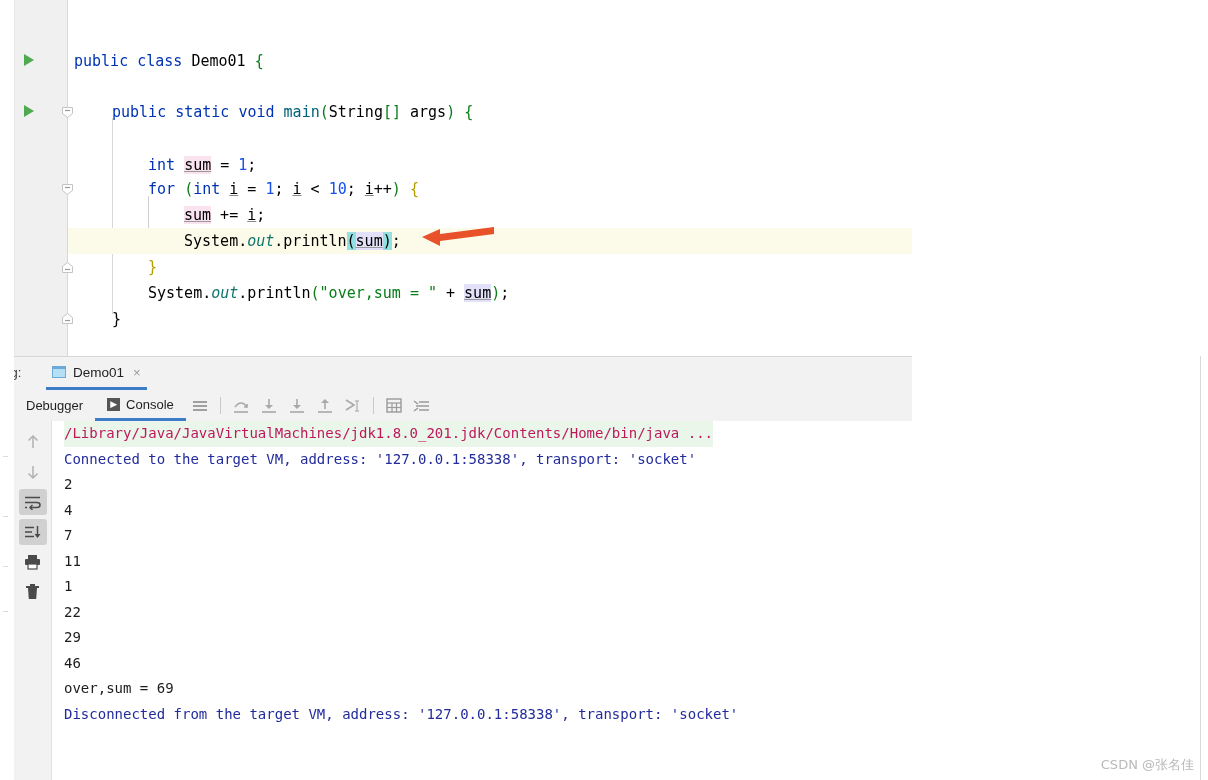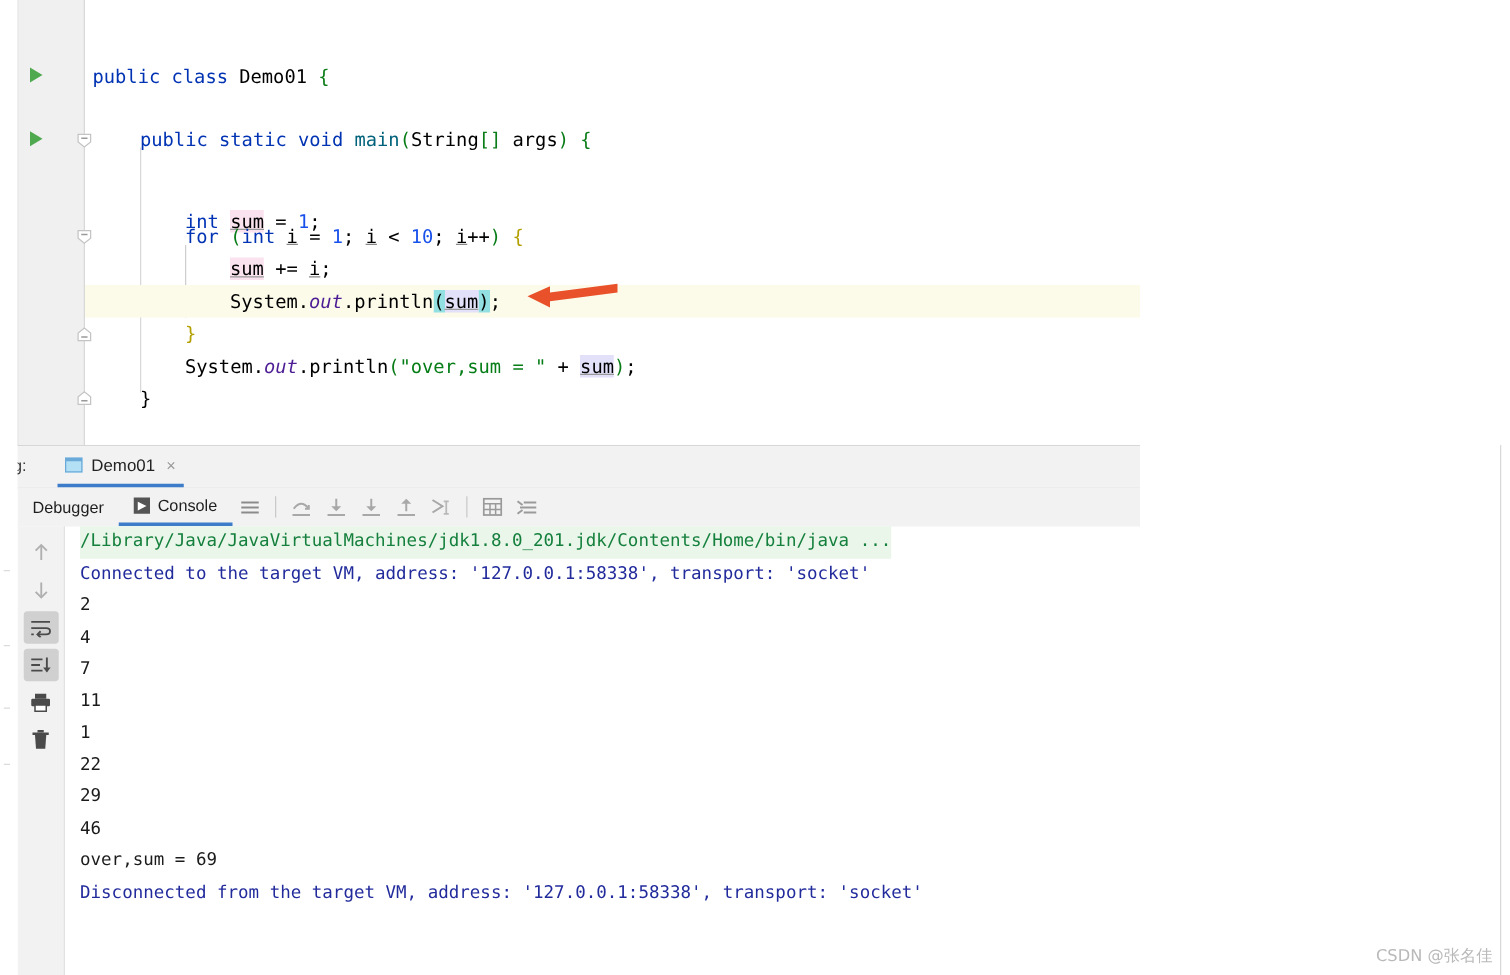--- a/index.html
+++ b/index.html
@@ -93,21 +93,21 @@
   
   .kw   { color: #0033b3; }
   .typ  { color: #000000; }
   .cls  { color: #000000; }
   .meth { color: #00627a; }
   .num  { color: #1750eb; }
   .str  { color: #067d17; }
   .brk  { color: #0a7c18; }
   .yel  { color: #b3a000; }
   .pun  { color: #000000; }
-  .fld  { color: #4c1d95; font-style: italic; }
+  .fld  { color: #0f766e; font-style: italic; }
   .id   { color: #000000; }
   .sum-hl {
     background: #fae3ee;
     text-decoration: underline;
     text-decoration-color: #999;
   }
   .sum-hl2 {
     background: #e3e0fa;
     text-decoration: underline;
     text-decoration-color: #999;
@@ -265,21 +265,21 @@
     font-family: "DejaVu Sans Mono", "Liberation Mono", monospace;
     font-size: 14px;
     padding-left: 12px;
     box-sizing: border-box;
   }
   .out-line {
     height: 25.5px;
     line-height: 25.5px;
     white-space: pre;
   }
-  .out-cmd   { color: #15803d; background: #eaf6ea; display: inline-block; }
+  .out-cmd   { color: #be185d; background: #eaf6ea; display: inline-block; }
   .out-info  { color: #222b9c; }
   .out-plain { color: #1b1b1b; }
 
   
   #left-strip {
     position: absolute;
     left: 0; top: 356px;
     width: 14px; height: 424px;
     background: #ffffff;
     z-index: 16;
@@ -373,21 +373,21 @@
           </g>
         </svg>
       </div>
     </div>
 
   <div id="code-area">
     <div class="indent-guide" style="left:44px; top:118px; height:196px;"></div>
     <div class="indent-guide active" style="left:80px; top:196px; height:58px;"></div>
   <div class="code-line" style="top: 48px;"><span style="display: inline-block; width: 6px;"></span><span class="kw">public</span><span class="pun"> </span><span class="kw">class</span><span class="pun"> </span><span class="cls">Demo01</span><span class="pun"> </span><span class="brk">{</span></div>
       <div class="code-line" style="top: 99px;"><span style="display: inline-block; width: 44px;"></span><span class="kw">public</span><span class="pun"> </span><span class="kw">static</span><span class="pun"> </span><span class="kw">void</span><span class="pun"> </span><span class="meth">main</span><span class="brk">(</span><span class="typ">String</span><span class="brk">[]</span><span class="id"> args</span><span class="brk">)</span><span class="pun"> </span><span class="brk">{</span></div>
-      <div class="code-line" style="top: 164px;"><span style="display: inline-block; width: 80px;"></span><span class="kw">int</span><span class="pun"> </span><span class="sum-hl">sum</span><span class="pun"> = </span><span class="num">1</span><span class="pun">;</span></div>
+      <div class="code-line" style="top: 152px;"><span style="display: inline-block; width: 80px;"></span><span class="kw">int</span><span class="pun"> </span><span class="sum-hl">sum</span><span class="pun"> = </span><span class="num">1</span><span class="pun">;</span></div>
       <div class="code-line" style="top: 176px;"><span style="display: inline-block; width: 80px;"></span><span class="kw">for</span><span class="pun"> </span><span class="brk">(</span><span class="kw">int</span><span class="pun"> </span><span class="ivar">i</span><span class="pun"> = </span><span class="num">1</span><span class="pun">; </span><span class="ivar">i</span><span class="pun"> &lt; </span><span class="num">10</span><span class="pun">; </span><span class="ivar">i</span><span class="pun">++</span><span class="brk">)</span><span class="pun"> </span><span class="yel">{</span></div>
       <div class="code-line" style="top: 202px;"><span style="display: inline-block; width: 116px;"></span><span class="sum-hl">sum</span><span class="pun"> += </span><span class="ivar">i</span><span class="pun">;</span></div>
       <div class="code-line hl-line" style="top: 228px;"><span style="display: inline-block; width: 116px;"></span><span class="typ">System</span><span class="pun">.</span><span class="fld">out</span><span class="pun">.</span><span class="id">println</span><span class="paren-hl">(</span><span class="sum-hl2">sum</span><span class="paren-hl">)</span><span class="pun">;</span></div>
       <div class="code-line" style="top: 254px;"><span style="display: inline-block; width: 80px;"></span><span class="yel">}</span></div>
       <div class="code-line" style="top: 280px;"><span style="display: inline-block; width: 80px;"></span><span class="typ">System</span><span class="pun">.</span><span class="fld">out</span><span class="pun">.</span><span class="id">println</span><span class="brk">(</span><span class="str">"over,sum = "</span><span class="pun"> + </span><span class="sum-hl2">sum</span><span class="brk">)</span><span class="pun">;</span></div>
       <div class="code-line" style="top: 306px;"><span style="display: inline-block; width: 44px;"></span><span class="pun">}</span></div>
     </div>
 
   <svg id="annot-arrow" viewBox="0 0 78 26">
     <path d="M 4 13 L 22 5 L 22 10 L 76 3 L 76 10 L 22 17 L 22 22 Z" fill="#e8512a"></path>

